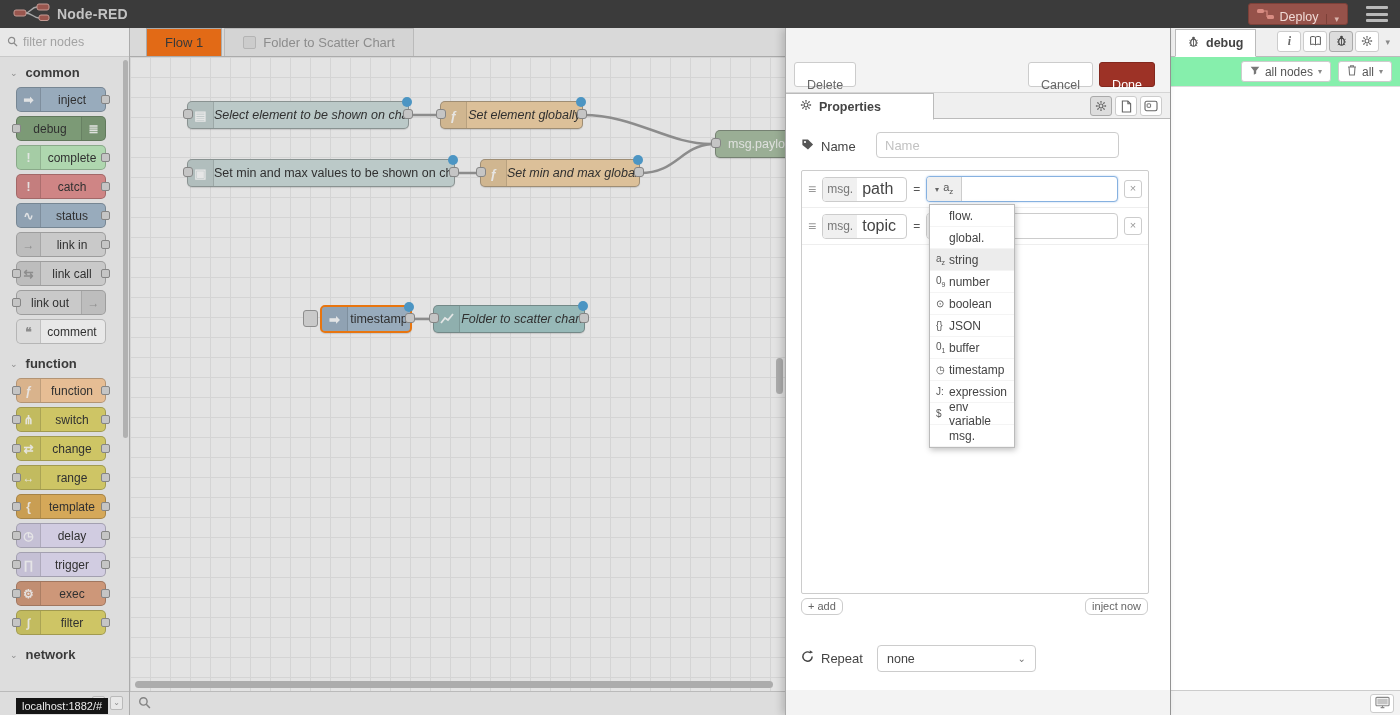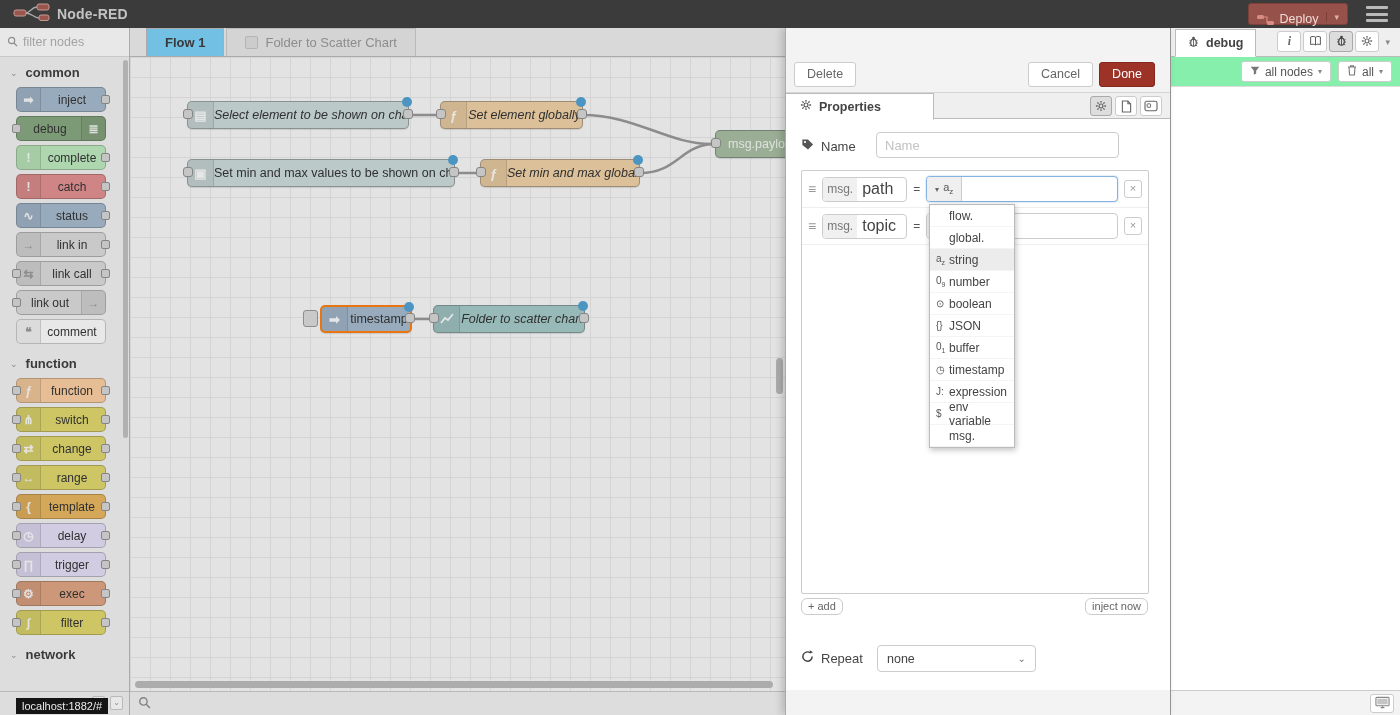--- a/index.html
+++ b/index.html
@@ -2,21 +2,21 @@
 <html><head>
 <meta charset="utf-8">
 <style>
   * { margin:0; padding:0; box-sizing:border-box; }
   html,body { width:1400px; height:715px; overflow:hidden; font-family:"Liberation Sans", sans-serif; }
   .app { position:relative; width:1400px; height:715px; background:#f3f3f3; }
 
   
   header { position:absolute; left:0; top:0; width:1400px; height:28px; background:#3b3b3b; display:flex; align-items:center; padding-left:13px; z-index:80; }
   .app-title { color:#c3c3c3; font-size:14px; font-weight:bold; margin-left:6px; letter-spacing:.2px; }
-  .deploy { position:absolute; right:52px; top:3px; height:22px; background:#96524a; border:1px solid #7c4038; border-radius:3px; display:flex; align-items:flex-start; padding:8px 8px; gap:6px; cursor:pointer; }
+  .deploy { position:absolute; right:52px; top:3px; height:22px; background:#96524a; border:1px solid #7c4038; border-radius:3px; display:flex; align-items:flex-end; padding:0 8px; gap:6px; cursor:pointer; }
   .deploy-label { color:#f1dbd6; font-size:12.5px; }
   .deploy-caret { color:#d9b4ad; font-size:9px; border-left:1px solid #7c4038; padding-left:7px; margin-left:2px; }
   .menu-btn { position:absolute; right:12px; top:6px; width:22px; height:16px; display:flex; flex-direction:column; justify-content:space-between; cursor:pointer; }
   .menu-btn i { display:block; height:3px; background:#b9b9b9; border-radius:1px; }
 
   
   #palette { position:absolute; left:0; top:28px; width:130px; height:687px; background:#f3f3f3; border-right:1px solid #bbb; }
   .filter-box { height:29px; background:#fff; border-bottom:1px solid #ddd; display:flex; align-items:center; padding:0 7px; gap:5px; }
   .filter-box input { border:none; outline:none; width:100%; background:transparent; font-size:12.5px; color:#444; font-family:"Liberation Sans",sans-serif; }
   .filter-box input::placeholder { color:#b3b3b3; }
@@ -33,21 +33,21 @@
   .port { position:absolute; width:9px; height:9px; top:50%; margin-top:-5px; background:#d9d9d9; border:1px solid #919191; border-radius:2px; z-index:3; cursor:crosshair; }
   .port.left { left:-5px; } .port.right { right:-5px; }
   .pal-scroll { position:absolute; right:1px; top:32px; width:5px; height:378px; background:#c2c2c2; border-radius:3px; cursor:pointer; }
   .pal-footer { position:absolute; bottom:0; left:0; right:0; height:24px; background:#f3f3f3; border-top:1px solid #ccc; }
   .pal-foot-btn { position:absolute; top:4px; width:13px; height:14px; border:1px solid #ccc; background:#fff; border-radius:2px; color:#999; font-size:8px; line-height:12px; text-align:center; cursor:pointer; }
 
   
   #canvas { position:absolute; left:130px; top:28px; width:655px; height:687px; background:#f6f6f6; }
   .tabbar-flows { position:absolute; left:0; top:0; right:0; height:29px; background:#efefef; border-bottom:1px solid #bbb; display:flex; align-items:flex-end; padding-left:16px; }
   .flow-tab { height:28px; display:flex; align-items:center; gap:7px; padding:0 18px; font-size:13px; color:#999; background:#e9e9e9; border:1px solid #ccc; border-bottom:none; margin-right:2px; cursor:pointer; }
-  .flow-tab.active { background:#7dd3fc; color:#3d3d3d; border-color:#bbb; position:relative; z-index:2;font-weight:bold; }
+  .flow-tab.active { background:#f97316; color:#3d3d3d; border-color:#bbb; position:relative; z-index:2; }
   .tab-ico { width:13px; height:13px; background:#e0e0e0; border:1px solid #c6c6c6; border-radius:2px; }
   .gridbg { position:absolute; left:0; top:29px; right:0; bottom:24px;
     background-color:#fafafa;
     background-image:linear-gradient(#e9e9e9 1px, transparent 1px), linear-gradient(90deg, #e9e9e9 1px, transparent 1px);
     background-size:20px 20px; cursor:crosshair; }
   #wires { position:absolute; left:0; top:0; width:655px; height:687px; pointer-events:none; }
   #wires path { stroke:#999; stroke-width:2.5; fill:none; stroke-linecap:round; pointer-events:all; }
   #flow-nodes { position:absolute; left:0; top:0; width:655px; height:687px; }
   .cnode { position:absolute; height:28px; border:1px solid rgba(60,60,60,.38); border-radius:5px; display:flex; align-items:center; box-shadow:0 1px 1px rgba(0,0,0,.12); cursor:move; }
   .cnode.selected { border:2px solid #ff7f0e; }
@@ -62,21 +62,21 @@
   .v-scroll { position:absolute; right:2px; top:330px; width:7px; height:36px; border-radius:4px; background:#bdbdbd; cursor:pointer; }
   .canvas-footer { position:absolute; bottom:0; left:0; right:0; height:24px; background:#f3f3f3; border-top:1px solid #ccc; display:flex; align-items:center; padding-left:8px; }
 
   
   .shade { position:absolute; left:0; top:28px; width:785px; height:687px; background:rgba(25,25,25,.10); z-index:40; pointer-events:none; }
   .status-tooltip { position:absolute; left:16px; top:698px; z-index:70; background:#151515; color:#ececec; font-size:11px; padding:2px 6px; }
 
   
   #dialog { position:absolute; left:785px; top:28px; width:385px; height:687px; background:#f3f3f3; border-left:1px solid #aaa; box-shadow:-3px 0 8px rgba(0,0,0,.18); z-index:60; }
   .dlg-title { padding:10px 15px 6px; font-size:14px; font-weight:bold; color:#3f3f3f; }
-  .btn { position:absolute; height:25px; padding:0 12px; border:1px solid #ccc; border-radius:3px; background:#fff; font-size:12.5px; color:#666; line-height:23px; cursor:pointer; }
+  .btn { position:absolute; height:25px; padding:11px 12px; border:1px solid #ccc; border-radius:3px; background:#fff; font-size:12.5px; color:#666; line-height:23px; cursor:pointer; }
   .btn-delete { left:8px; top:34px; }
   .btn-cancel { right:77px; top:34px; }
   .btn-done { right:15px; top:34px; background:#9d3226; border-color:#82281e; color:#fff; }
   .dlg-tabbar { position:absolute; left:0; top:64px; right:0; height:27px; background:#efefef; border-top:1px solid #d5d5d5; border-bottom:1px solid #bbb;text-align:center; }
   .dlg-tab { position:absolute; left:0; top:0; height:27px; width:148px; background:#fff; border:1px solid #bbb; border-left:none; border-bottom:1px solid #fff; display:flex; align-items:center; gap:7px; padding:0 14px; font-size:12.5px; font-weight:bold; color:#444; z-index:2; cursor:pointer; }
   .tab-act { position:absolute; top:3px; width:22px; height:20px; border:1px solid #ccc; border-radius:3px; background:#fff; display:flex; align-items:center; justify-content:center; cursor:pointer; }
   .tab-act.active { background:#ddd; border-color:#aaa; }
   .dlg-form { position:absolute; left:0; top:91px; right:0; bottom:25px; background:#fff; }
   .fld-label { position:absolute; display:flex; align-items:center; gap:7px; font-size:13px; color:#444; }
   .name-label { left:15px; top:110px; }

